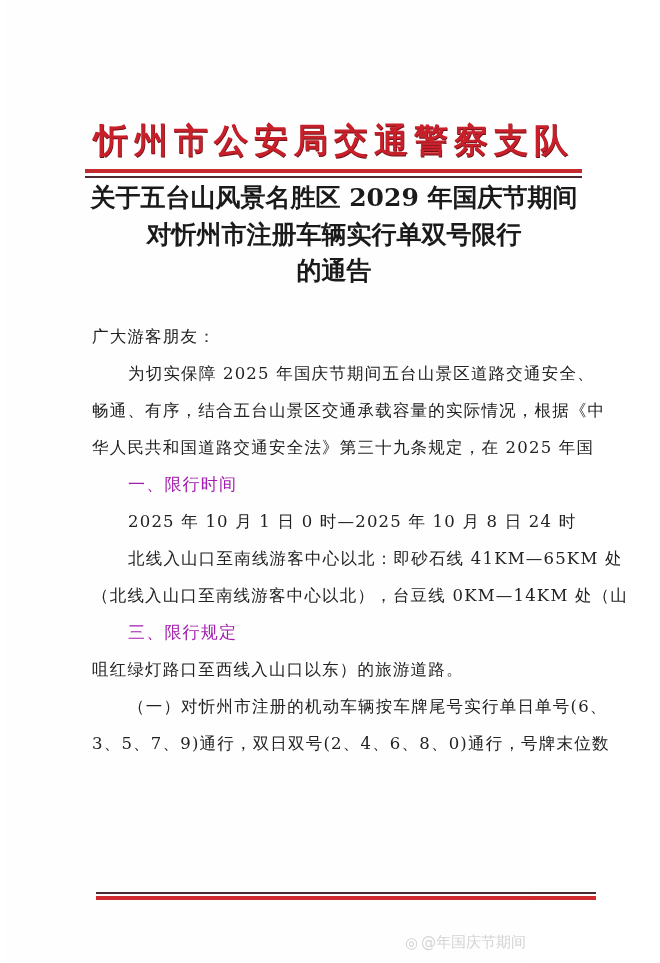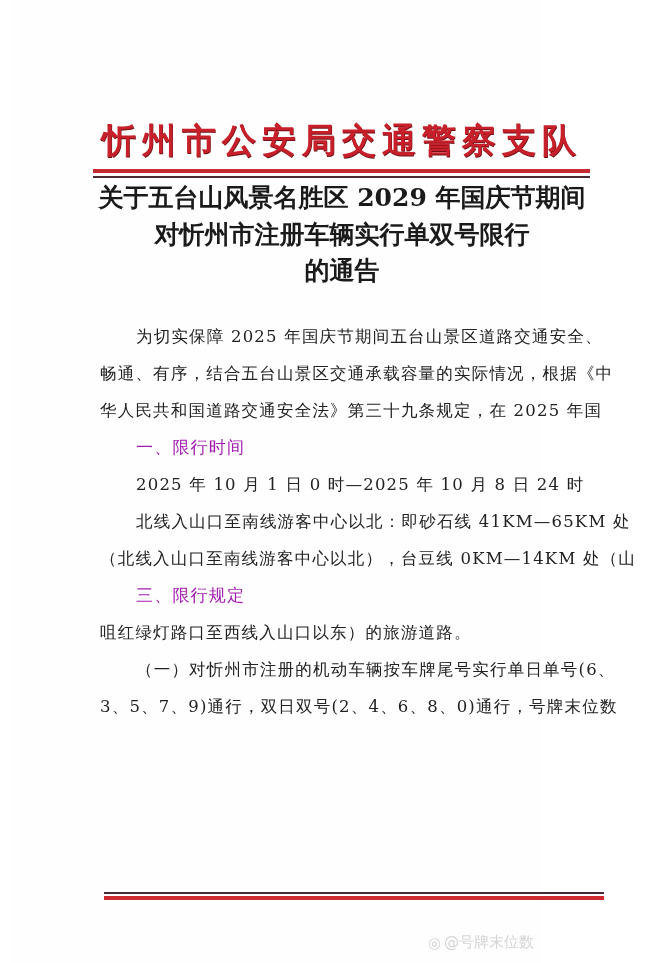--- a/index.html
+++ b/index.html
@@ -1,17 +1,17 @@
 <!DOCTYPE html>
 <html><head>
   <meta charset="utf-8">
   <style>
     html, body { margin: 0; padding: 0; background: #ffffff; }
     body { width: 660px; height: 963px; position: relative; overflow: hidden; font-family: "DejaVu Serif", "Liberation Serif", serif; color: #1b1b1b; }
-    .page { position: absolute; left: 12px; top: 0; width: 528px; height: 963px; background: #fefefe; }
+    .page { position: absolute; left: 4px; top: 0; width: 528px; height: 963px; background: #fefefe; }
 
     .org-header { position: absolute; left: 0; top: 118px; width: 660px; text-align: center; font-family: "DejaVu Sans", "Liberation Sans", sans-serif; font-weight: bold; font-size: 34px; letter-spacing: 6px; color: #c8202a; text-shadow: 0.6px 0.6px 0 #6e1016; line-height: 44px; }
 
     .rule-top-red { position: absolute; left: 81px; width: 497px; top: 169px; height: 4px; background: #c42a30; }
     .rule-top-dark { position: absolute; left: 81px; width: 497px; top: 176px; height: 1.5px; background: #4a2a30; }
 
     .title { position: absolute; left: 0; width: 660px; text-align: center; font-family: "DejaVu Serif", "Liberation Serif", serif; font-weight: bold; font-size: 25px; line-height: 36.5px; top: 180px; color: #1a1a1a; }
     .title div { white-space: nowrap; }
 
     .body-text { position: absolute; left: 88px; width: 500px; top: 318px; font-family: "DejaVu Serif", "Liberation Serif", serif; font-size: 16.5px; line-height: 37px; color: #222; }
@@ -34,20 +34,21 @@
   <div class="rule-top-red"></div>
   <div class="rule-top-dark"></div>
 
   <div class="title">
     <div>关于五台山风景名胜区 2029 年国庆节期间</div>
     <div>对忻州市注册车辆实行单双号限行</div>
     <div>的通告</div>
   </div>
 
   <div class="body-text">
+    <div class="line">广大游客朋友：</div>
     <div class="line indent">为切实保障 2025 年国庆节期间五台山景区道路交通安全、</div>
     <div class="line">畅通、有序，结合五台山景区交通承载容量的实际情况，根据《中</div>
     <div class="line">华人民共和国道路交通安全法》第三十九条规定，在 2025 年国</div>
 
     <div class="line heading">一、限行时间</div>
     <div class="line indent">2025 年 10 月 1 日 0 时—2025 年 10 月 8 日 24 时</div>
 
     <div class="line indent">北线入山口至南线游客中心以北：即砂石线 41KM—65KM 处</div>
     <div class="line">（北线入山口至南线游客中心以北），台豆线 0KM—14KM 处（山</div>
     <div class="line heading">三、限行规定</div>
@@ -55,16 +56,16 @@
     <div class="line">咀红绿灯路口至西线入山口以东）的旅游道路。</div>
     <div class="line indent">（一）对忻州市注册的机动车辆按车牌尾号实行单日单号(6、</div>
     <div class="line">3、5、7、9)通行，双日双号(2、4、6、8、0)通行，号牌末位数</div>
   </div>
 
   <div class="rule-bot-dark"></div>
   <div class="rule-bot-red"></div>
 
   <div class="watermark">
     <span class="weibo-icon">◎</span>
-    <span>@号牌末位数</span>
+    <span>@年国庆节期间</span>
   </div>
 
 </div>
 
 </body></html>

